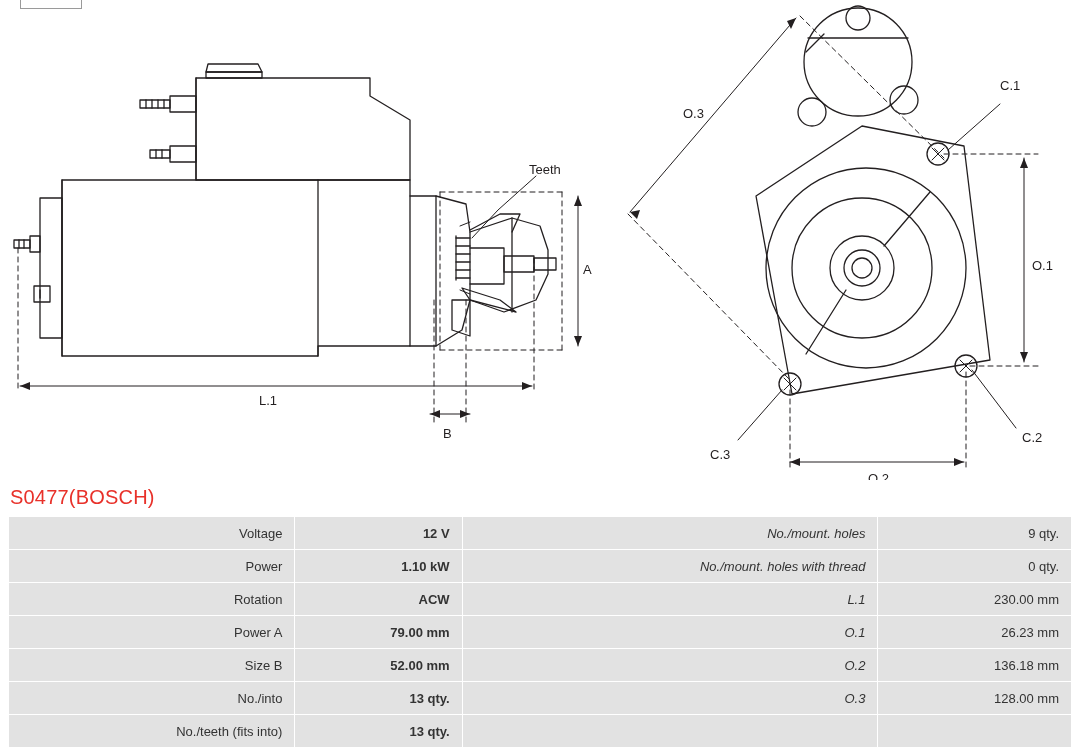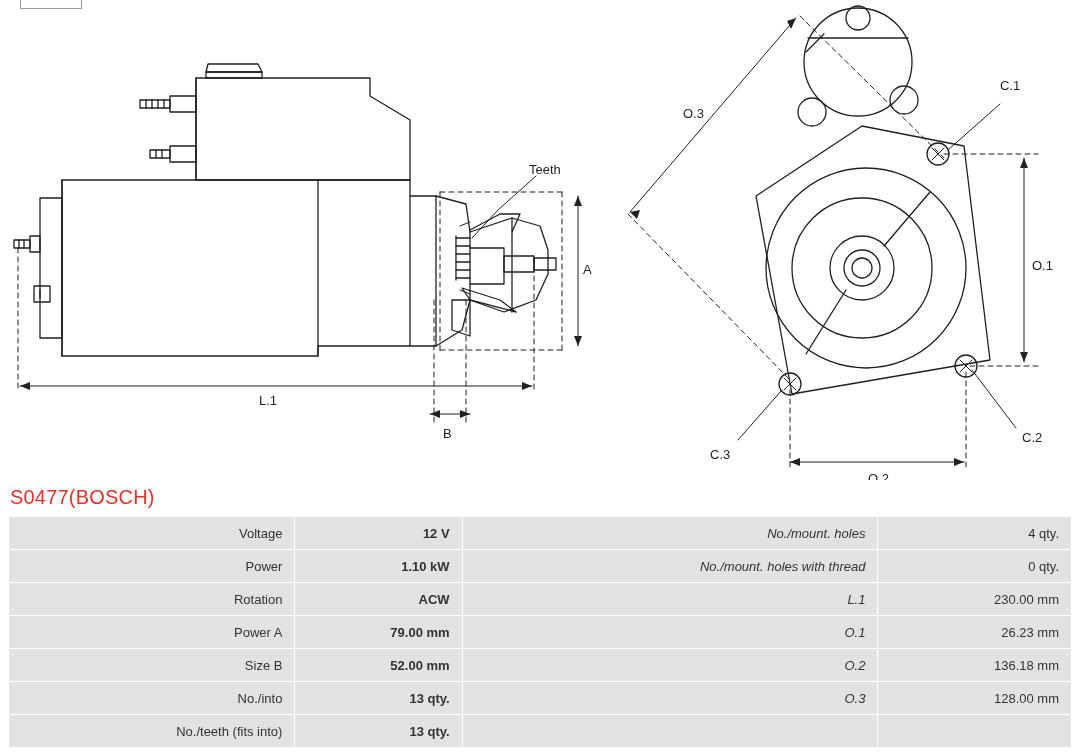--- a/index.html
+++ b/index.html
@@ -244,21 +244,21 @@
   </div>
 
   <div class="part-title">S0477(BOSCH)</div>
 
   <table class="spec">
     <tbody>
       <tr>
         <td class="lbl">Voltage</td>
         <td class="val">12 V</td>
         <td class="lbl2">No./mount. holes</td>
-        <td class="val2">4 qty.</td>
+        <td class="val2">9 qty.</td>
       </tr>
       <tr>
         <td class="lbl">Power</td>
         <td class="val">1.10 kW</td>
         <td class="lbl2">No./mount. holes with thread</td>
         <td class="val2">0 qty.</td>
       </tr>
       <tr>
         <td class="lbl">Rotation</td>
         <td class="val">ACW</td>

